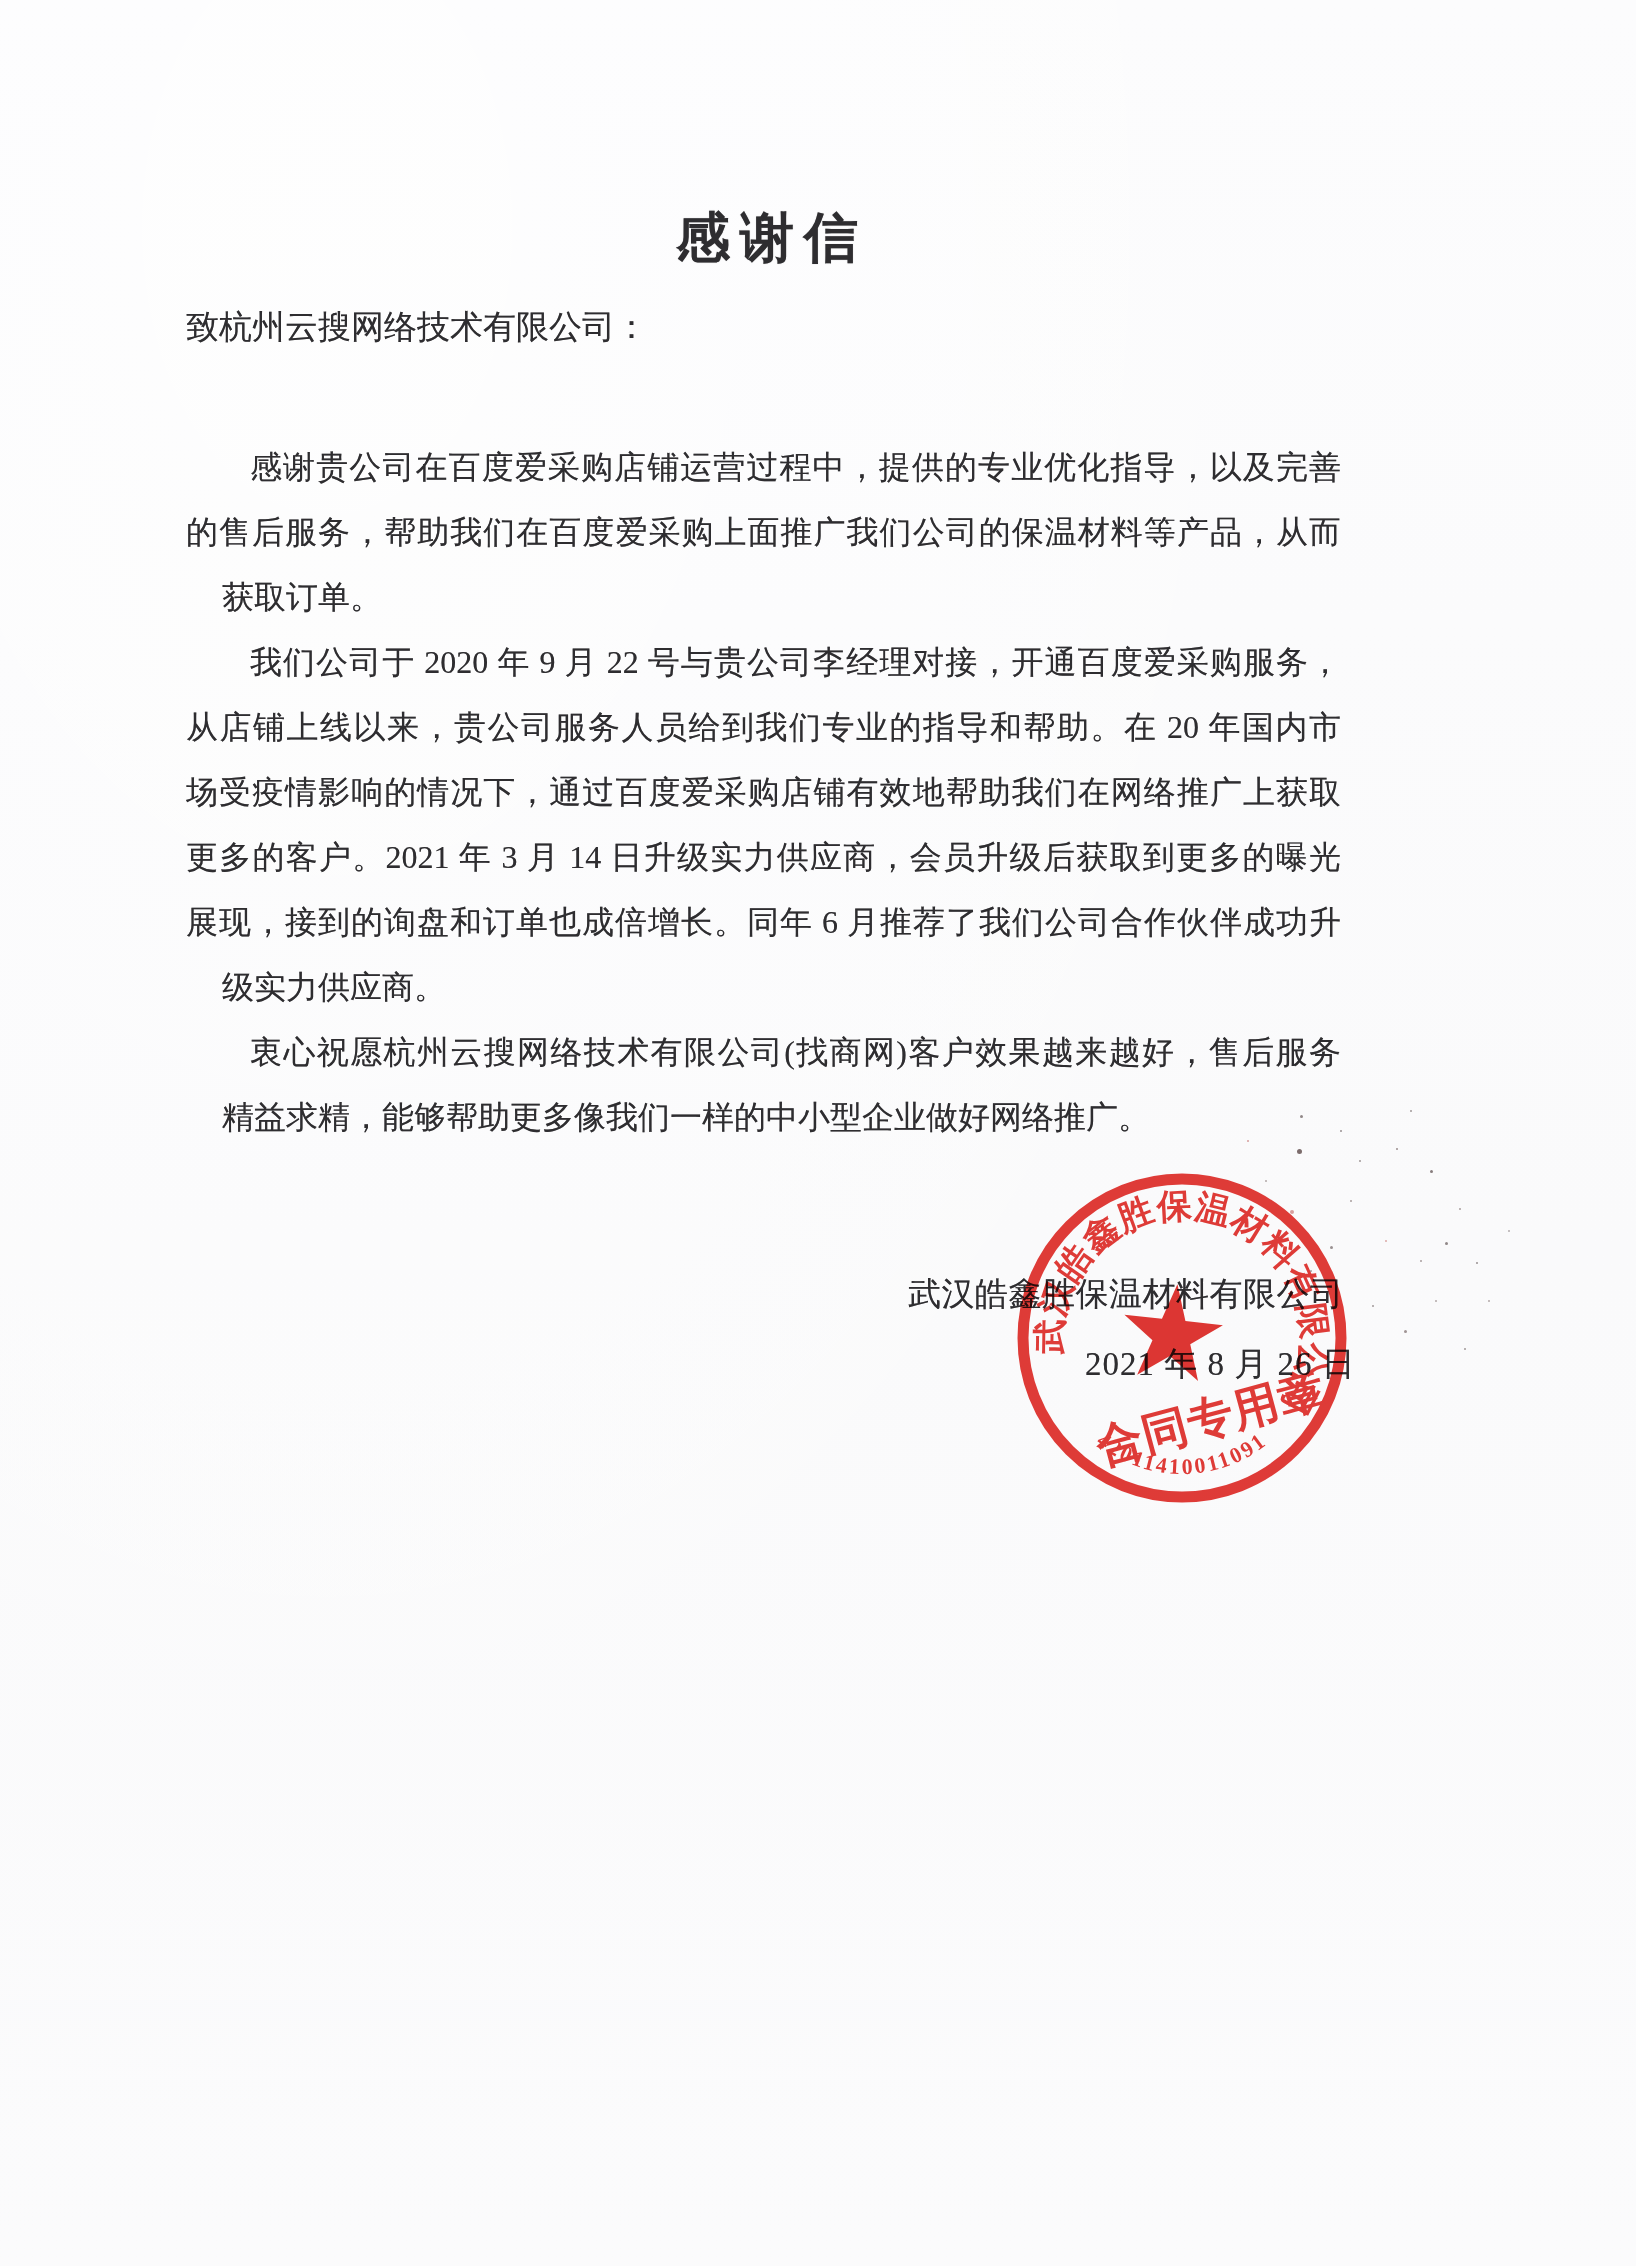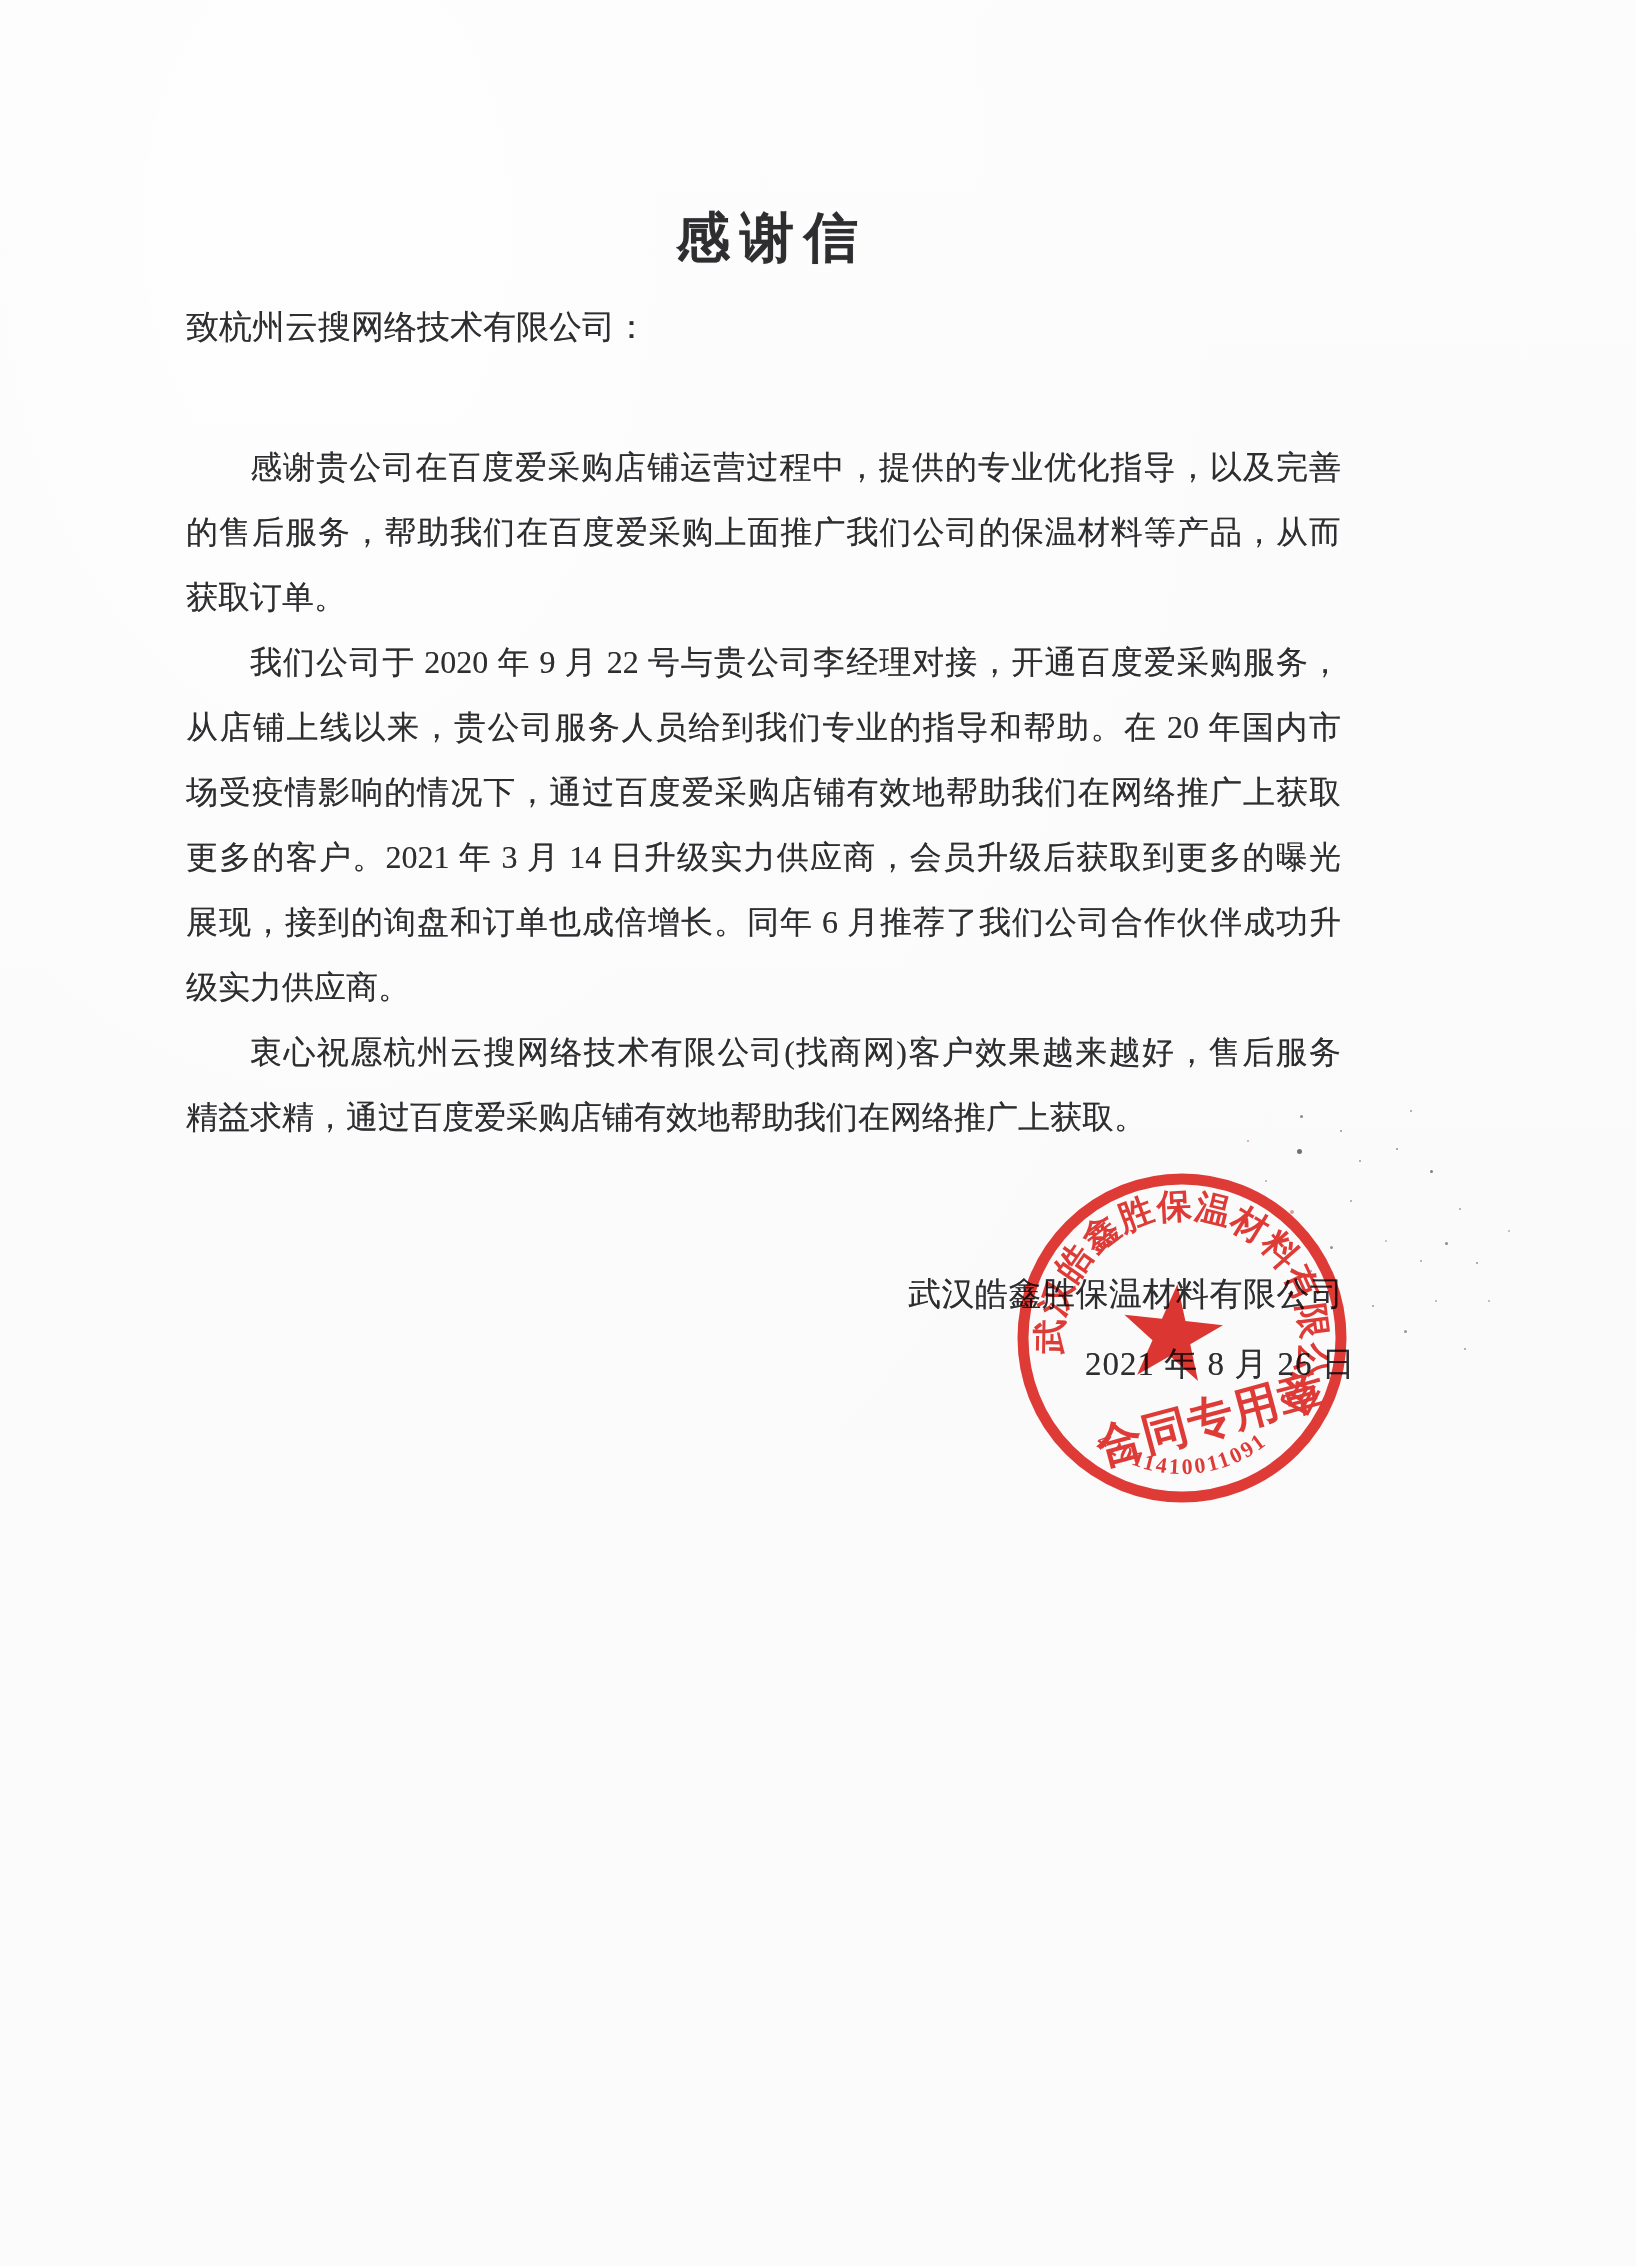--- a/index.html
+++ b/index.html
@@ -29,21 +29,21 @@
   .body-block{
     position:absolute;left:186px;top:435px;width:1155px;
     text-shadow:0 0 .6px rgba(40,40,40,.5);
   }
   .line{
     font-size:32px;line-height:65px;height:65px;
     text-align:justify;text-align-last:justify;
     overflow:hidden;
   }
   .line.para-start{text-indent:2em;}
-  .line.para-end{text-align-last:left;}
+  .line.para-end{text-align-last:left;margin-left:36px;}
   .signature{
     position:absolute;left:908px;top:1272px;
     font-size:33px;letter-spacing:.5px;
     text-shadow:0 0 .6px rgba(40,40,40,.5);
   }
   .date{
     position:absolute;left:1085px;top:1342px;
     font-size:33px;letter-spacing:1px;
     text-shadow:0 0 .6px rgba(40,40,40,.5);
   }
@@ -69,21 +69,21 @@
       <div class="line para-start">感谢贵公司在百度爱采购店铺运营过程中，提供的专业优化指导，以及完善</div>
       <div class="line">的售后服务，帮助我们在百度爱采购上面推广我们公司的保温材料等产品，从而</div>
       <div class="line para-end">获取订单。</div>
       <div class="line para-start">我们公司于 2020 年 9 月 22 号与贵公司李经理对接，开通百度爱采购服务，</div>
       <div class="line">从店铺上线以来，贵公司服务人员给到我们专业的指导和帮助。在 20 年国内市</div>
       <div class="line">场受疫情影响的情况下，通过百度爱采购店铺有效地帮助我们在网络推广上获取</div>
       <div class="line">更多的客户。2021 年 3 月 14 日升级实力供应商，会员升级后获取到更多的曝光</div>
       <div class="line">展现，接到的询盘和订单也成倍增长。同年 6 月推荐了我们公司合作伙伴成功升</div>
       <div class="line para-end">级实力供应商。</div>
       <div class="line para-start">衷心祝愿杭州云搜网络技术有限公司(找商网)客户效果越来越好，售后服务</div>
-      <div class="line para-end">精益求精，通过百度爱采购店铺有效地帮助我们在网络推广上获取。</div>
+      <div class="line para-end">精益求精，能够帮助更多像我们一样的中小型企业做好网络推广。</div>
     </div>
 
   <div class="signature">武汉皓鑫胜保温材料有限公司</div>
   <div class="date">2021 年 8 月 26 日</div>
 
   <div class="stamp">
     <svg viewBox="0 0 344 344" xmlns="http://www.w3.org/2000/svg">
       <defs>
         <path id="arcTop" d="M 66.1 228.3 A 120 120 0 1 1 277.9 228.3" fill="none"></path>
         <path id="arcBottom" d="M 88.3 279.2 A 136 136 0 0 0 255.7 279.2" fill="none"></path>

